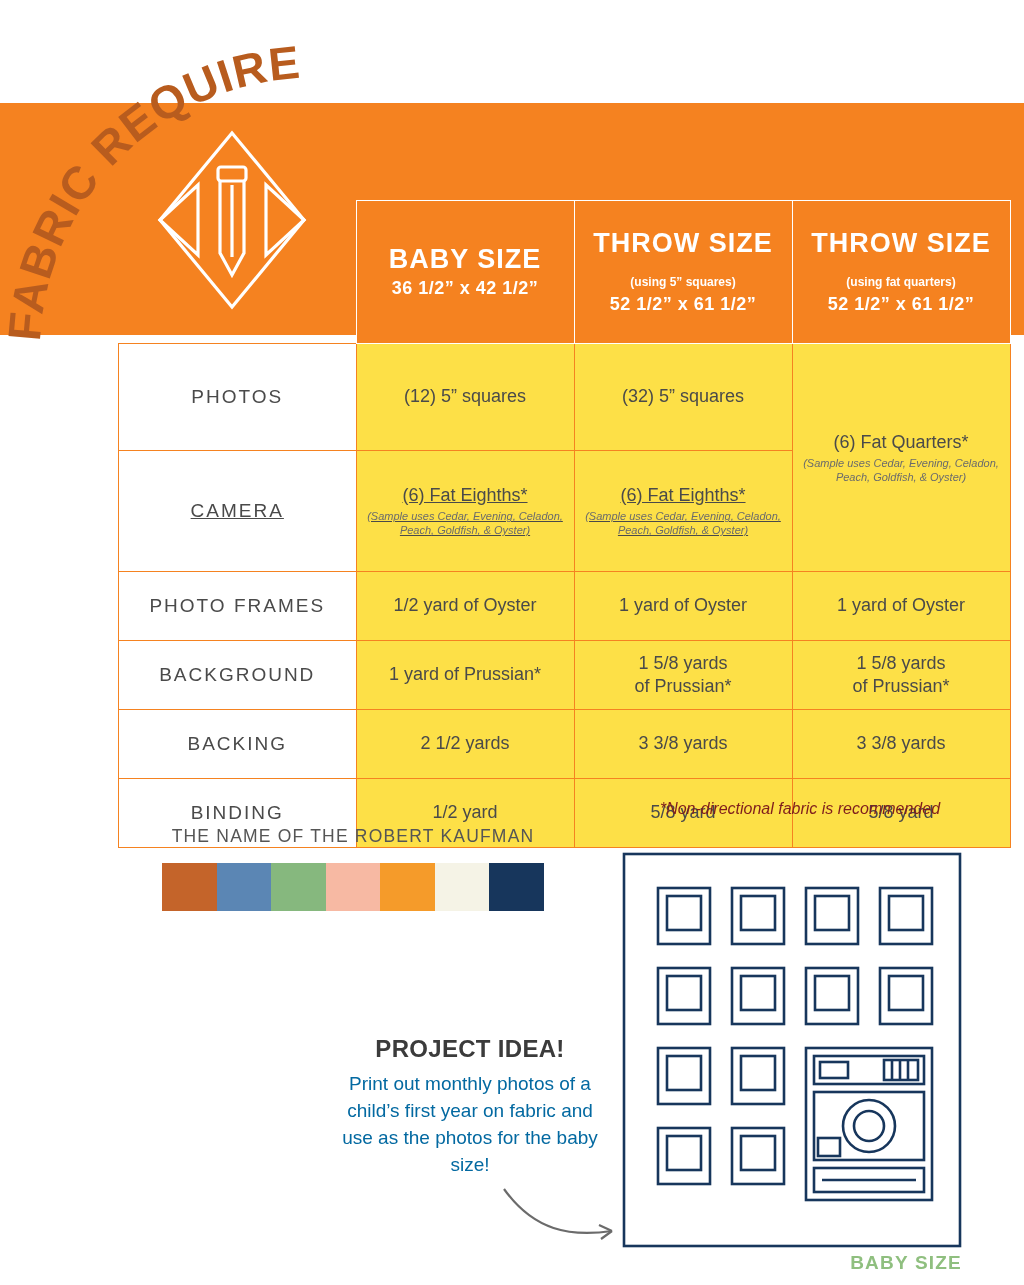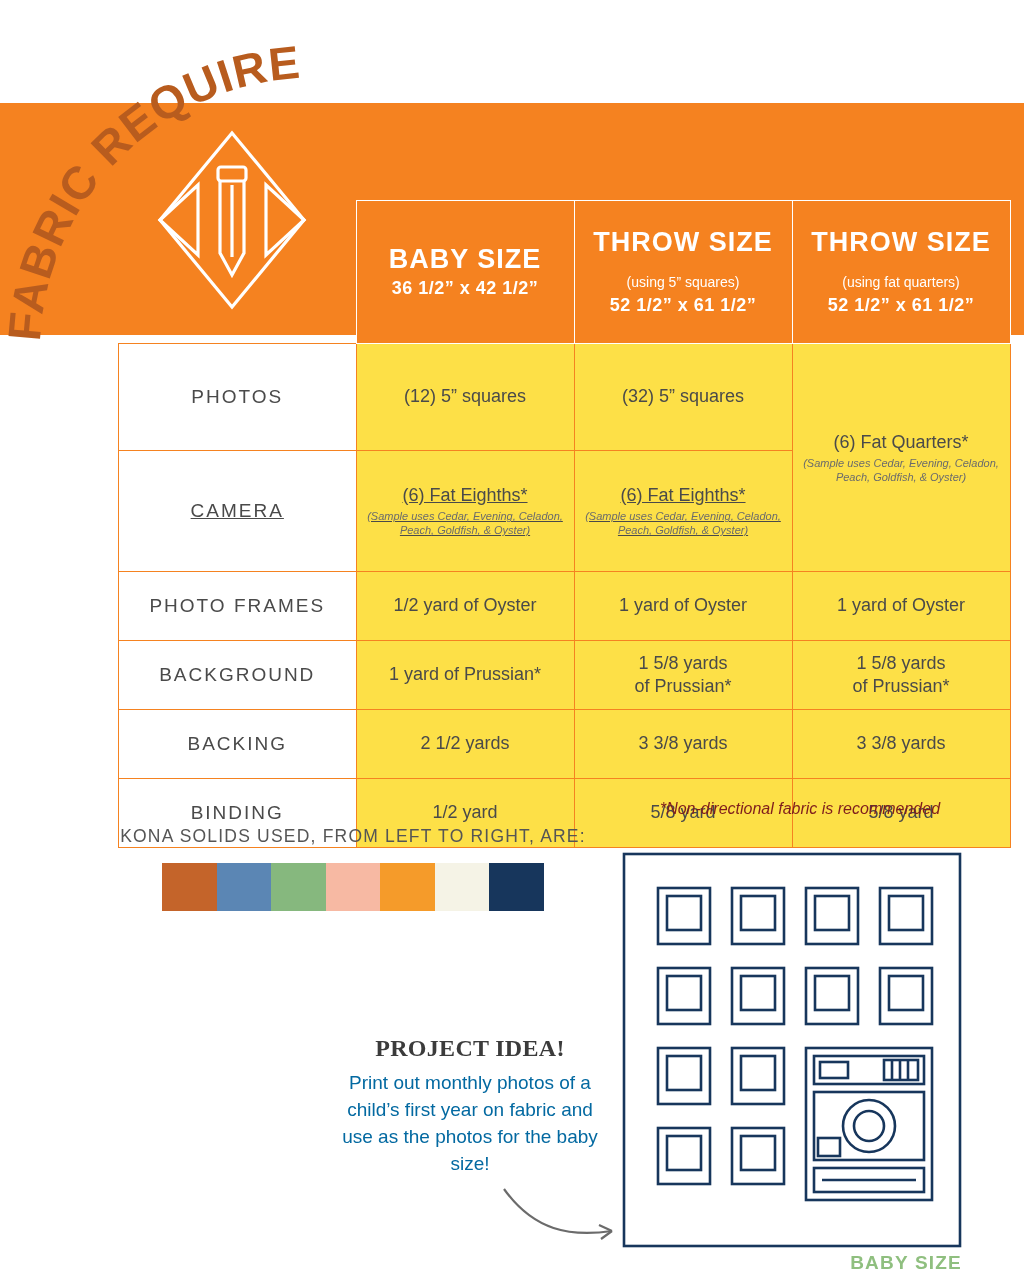--- a/index.html
+++ b/index.html
@@ -61,22 +61,22 @@
     border:none;
   }
   .hdr-main{
     font-size:27px;
     font-weight:bold;
     letter-spacing:1px;
     line-height:1.05;
     font-family:"Liberation Sans", sans-serif;
   }
   .hdr-sub{
-    font-size:14px;
-    font-weight:normal;
+    font-size:12px;
+    font-weight:bold;
     margin-top:18px;
   }
   .hdr-dims{
     font-size:18px;
     font-weight:bold;
     margin-top:5px;
     letter-spacing:.5px;
   }
   .row-label{
     font-size:19px;
@@ -121,21 +121,21 @@
   }
   .swatches div{flex:1 1 auto;height:48px;}
   .kona-names{
     margin-top:16px;font-size:17.5px;letter-spacing:1.2px;line-height:1.45;color:#555;
   }
   
   .project{
     position:absolute;left:330px;top:1035px;width:280px;text-align:center;
   }
   .project-title{
-    font-size:24px;font-weight:bold;color:#3b3b3b;letter-spacing:.3px;font-family:Liberation Serif, serif;
+    font-size:24px;font-weight:bold;color:#3b3b3b;letter-spacing:.3px;
   }
   .project-body{
     margin-top:8px;font-size:19px;line-height:1.42;color:#0369a1;
   }
   .arrow-svg{position:absolute;left:500px;top:1185px;width:130px;height:60px;}
   
   .quilt{
     position:absolute;left:622px;top:852px;width:340px;height:396px;
   }
   .baby-size-label{
@@ -241,21 +241,21 @@
       <td class="cell">5/8 yard</td>
     </tr>
   </tbody>
 </table>
 </div>
 
 <div class="footnote">*Non-directional fabric is recommended</div>
 
 <div class="kona">
   <div class="kona-head">
-    <div>KONA SOLIDS USED, FROM LEFT TO RIGHT, ARE:</div>
+    <div>THE NAME OF THE ROBERT KAUFMAN</div>
   </div>
   <div class="swatches">
     <div style="background:#c4642a"></div>
     <div style="background:#5b86b4"></div>
     <div style="background:#86b87e"></div>
     <div style="background:#f7b9a3"></div>
     <div style="background:#f59b2a"></div>
     <div style="background:#f5f3e6"></div>
     <div style="background:#17365c"></div>
   </div>

